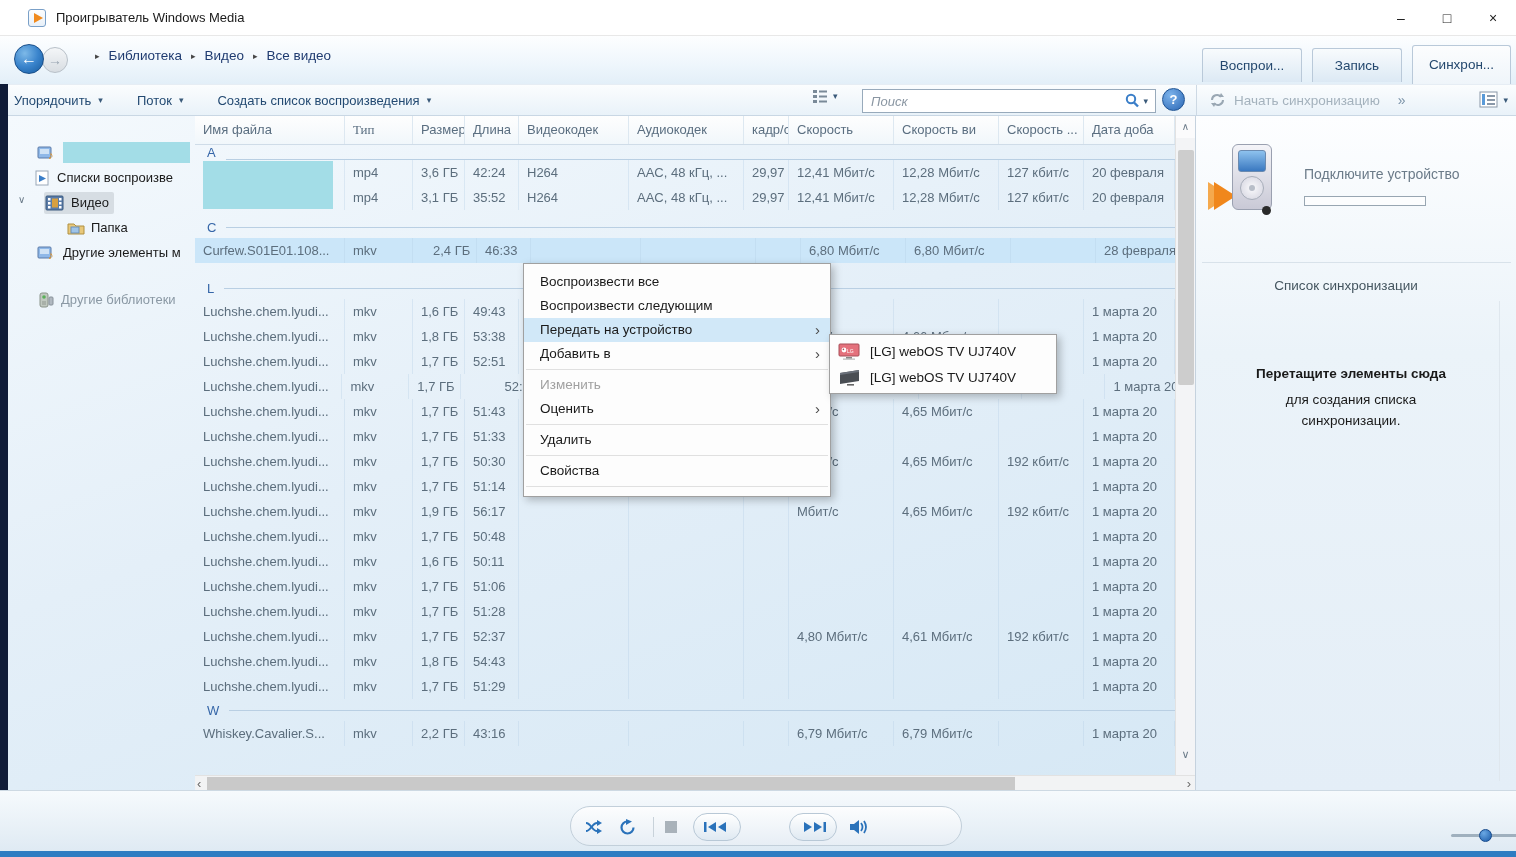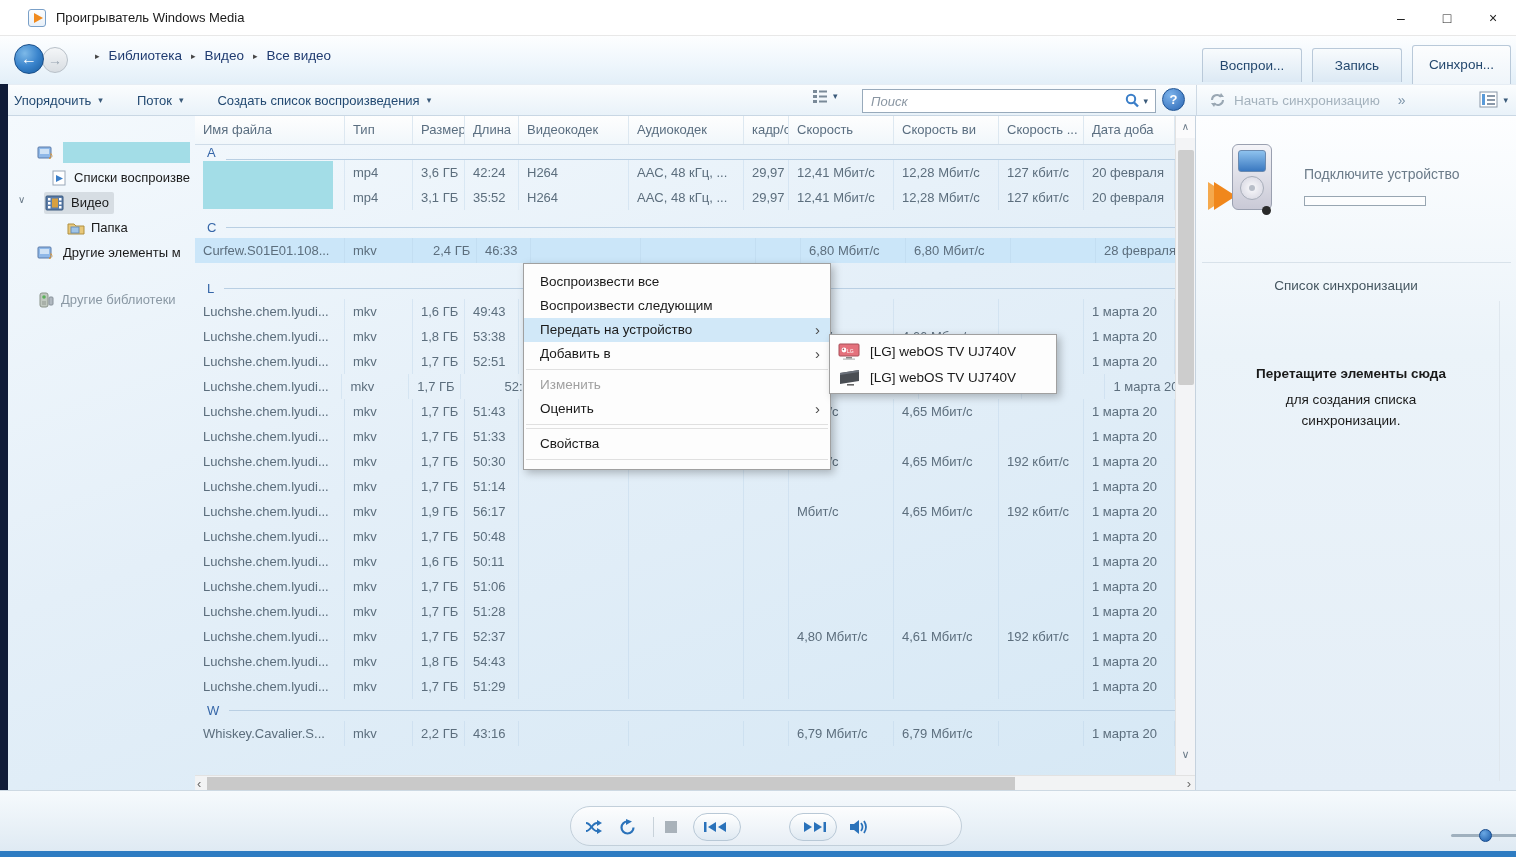--- a/index.html
+++ b/index.html
@@ -227,21 +227,21 @@
           <span class="icon">
             <svg width="20" height="18">
               <rect x="1" y="3" width="13" height="11" rx="1" fill="#8fb8e8" stroke="#5a7aa8"></rect>
               <rect x="3" y="5" width="9" height="5" fill="#cfe2f5"></rect>
               <text x="11" y="15" font-size="11" fill="#e8931c" font-weight="bold">♪</text>
             </svg>
           </span>
           <span class="side-redact"></span>
         </span>
       </div>
-      <div class="side-item" style="padding-left: 24px; justify-content: flex-end;">
+      <div class="side-item" style="padding-left: 24px;">
         <span class="itembox">
           <span class="icon">
             <svg width="18" height="18">
               <rect x="3" y="2" width="12" height="14" fill="#fff" stroke="#9aa8b8"></rect>
               <polygon points="6,6 13,9.5 6,13" fill="#3a7ec8"></polygon>
             </svg>
           </span>
           <span class="side-label">Списки воспроизве</span>
         </span>
       </div>
@@ -297,21 +297,21 @@
             </svg>
           </span>
           <span class="side-label">Другие библиотеки</span>
         </span>
       </div>
     </div>
 
   <div class="table-area">
     <div class="thead" id="thead">
         <div class="hcell" style="width: 150px;">Имя файла</div>
-        <div class="hcell" style="width: 68px;">Тип</div>
+        <div class="hcell" style="width: 68px; font-family: Liberation Serif, serif;">Тип</div>
         <div class="hcell" style="width: 52px;">Размер</div>
         <div class="hcell" style="width: 54px;">Длина</div>
         <div class="hcell" style="width: 110px;">Видеокодек</div>
         <div class="hcell" style="width: 115px;">Аудиокодек</div>
         <div class="hcell" style="width: 45px;">кадр/с</div>
         <div class="hcell" style="width: 105px;">Скорость</div>
         <div class="hcell" style="width: 105px;">Скорость ви</div>
         <div class="hcell" style="width: 85px;">Скорость ...</div>
         <div class="hcell" style="width: 91px;">Дата доба</div>
       </div>
@@ -631,20 +631,21 @@
 
   <ul class="ctx-menu" id="ctxmenu">
       <li class="menu-item">Воспроизвести все</li>
       <li class="menu-item">Воспроизвести следующим</li>
       <li class="menu-item highlight">Передать на устройство<span class="mi-arrow">›</span></li>
       <li class="menu-item">Добавить в<span class="mi-arrow">›</span></li>
       <li class="msep"></li>
       <li class="menu-item disabled">Изменить</li>
       <li class="menu-item">Оценить<span class="mi-arrow">›</span></li>
       <li class="msep"></li>
+      <li class="menu-item">Удалить</li>
       <li class="msep"></li>
       <li class="menu-item">Свойства</li>
       <li class="msep"></li>
     </ul>
   <div class="submenu" id="submenu">
       <div class="sub-item">
         <span class="icon">
           <svg width="24" height="17">
             <rect x="1" y="1" width="20" height="12" rx="1" fill="#e4717c" stroke="#a84e58"></rect>
             <circle cx="6" cy="7" r="2.4" fill="#fff"></circle>

